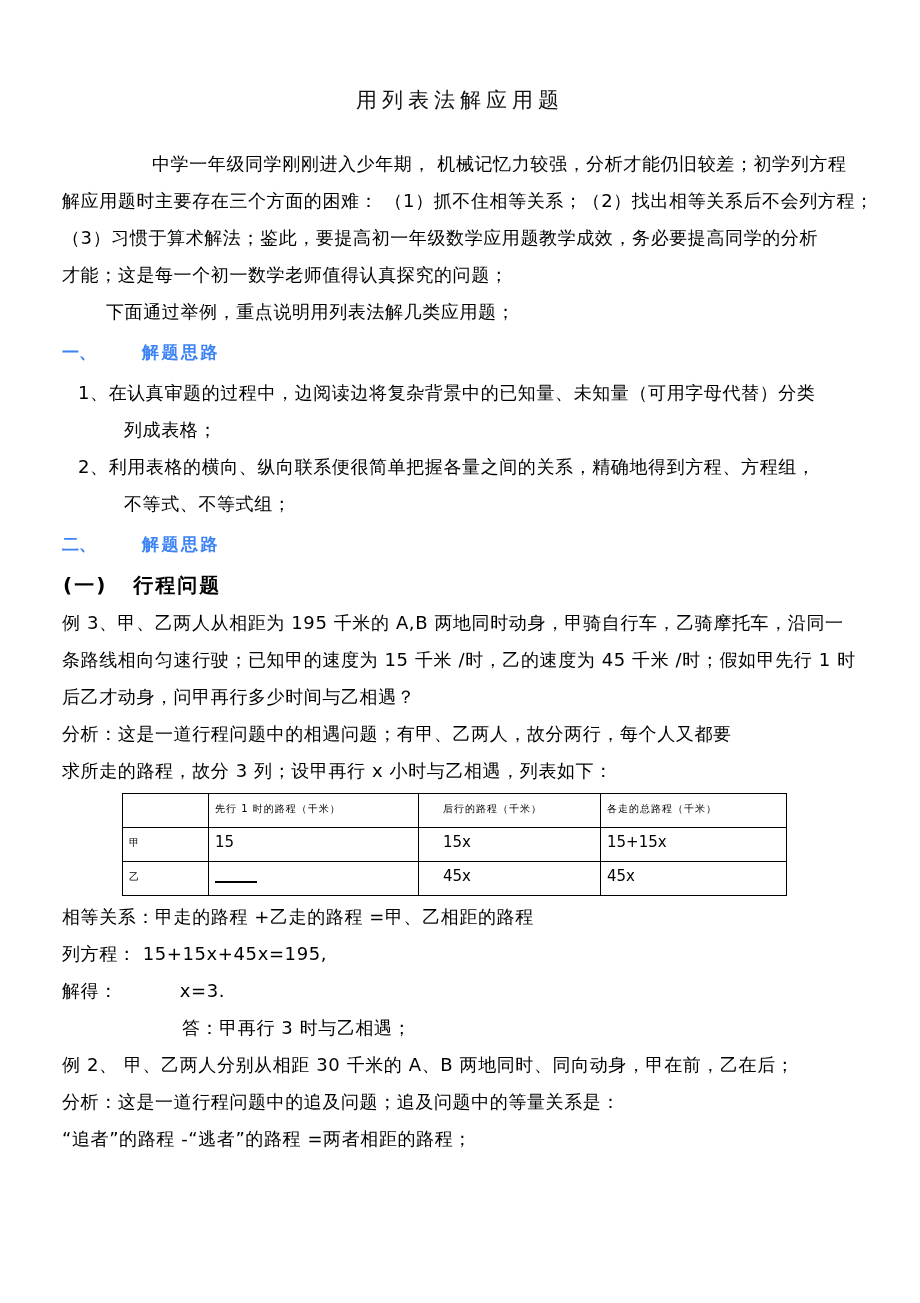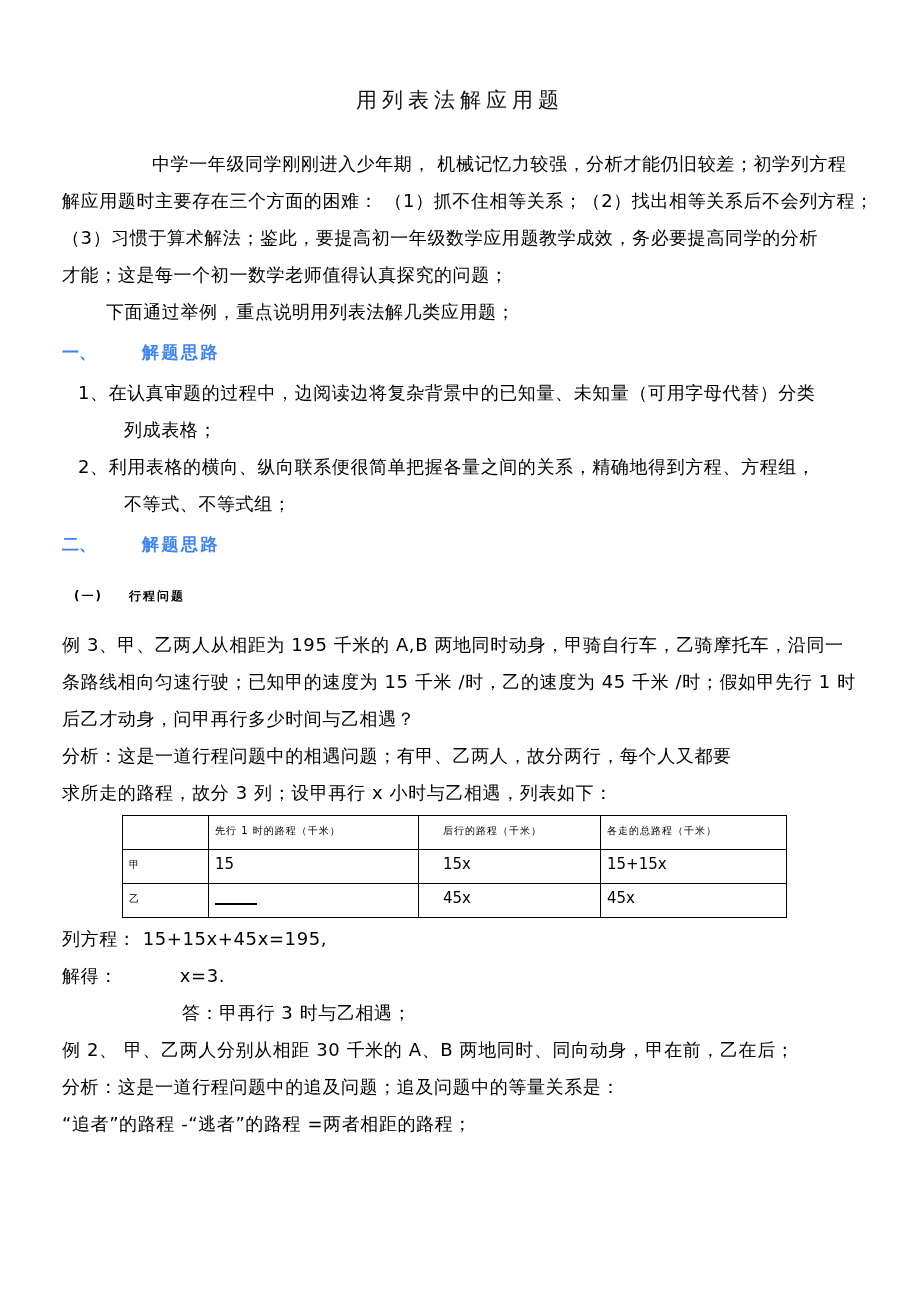--- a/index.html
+++ b/index.html
@@ -62,23 +62,23 @@
     font-size: 17px;
     line-height: 44px;
     margin: 0;
     letter-spacing: 2.5px;
     color: #3b82f6;
   }
   .sec-head .num { letter-spacing: 0px; }
   .sec-head .gap { display: inline-block; width: 46px; }
 
   .subsec-head {
-    font-size: 12px;
+    font-size: 20px;
     line-height: 36px;
-    margin: 12px;
+    margin: 1px;
     letter-spacing: 2px;
   }
   .subsec-head .gap { display: inline-block; width: 26px; }
 
   .spacer-top-1 { height: 32px; }
 
   
   .tbl-wrap {
     padding-left: 60px;
     margin-top: 4px;
@@ -171,20 +171,21 @@
           <tr>
             <td class="c0">乙</td>
             <td class="c1 val"><span class="dash"></span></td>
             <td class="c2 val">45x</td>
             <td class="c3 val">45x</td>
           </tr>
         </tbody>
       </table>
     </div>
 
+    <p class="para p-body">相等关系：甲走的路程  +乙走的路程 =甲、乙相距的路程</p>
     <p class="para p-body">列方程： 15+15x+45x=195,</p>
     <p class="para p-body">
       <span>解得：</span><span style="display:inline-block;width:62px"></span><span>x=3.</span>
     </p>
     <p class="para p-body indent-ans">答：甲再行  3 时与乙相遇；</p>
 
     <p class="para p-body">例 2、  甲、乙两人分别从相距  30 千米的 A、B 两地同时、同向动身，甲在前，乙在后；</p>
     <p class="para p-body">分析：这是一道行程问题中的追及问题；追及问题中的等量关系是：</p>
     <p class="para p-body">“追者”的路程 -“逃者”的路程 =两者相距的路程；</p>
 

